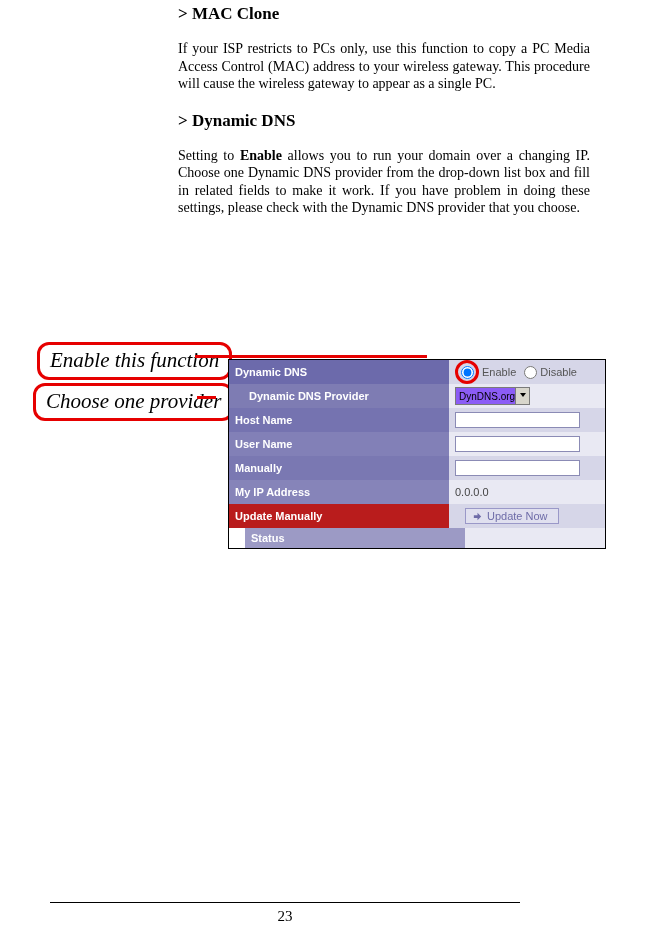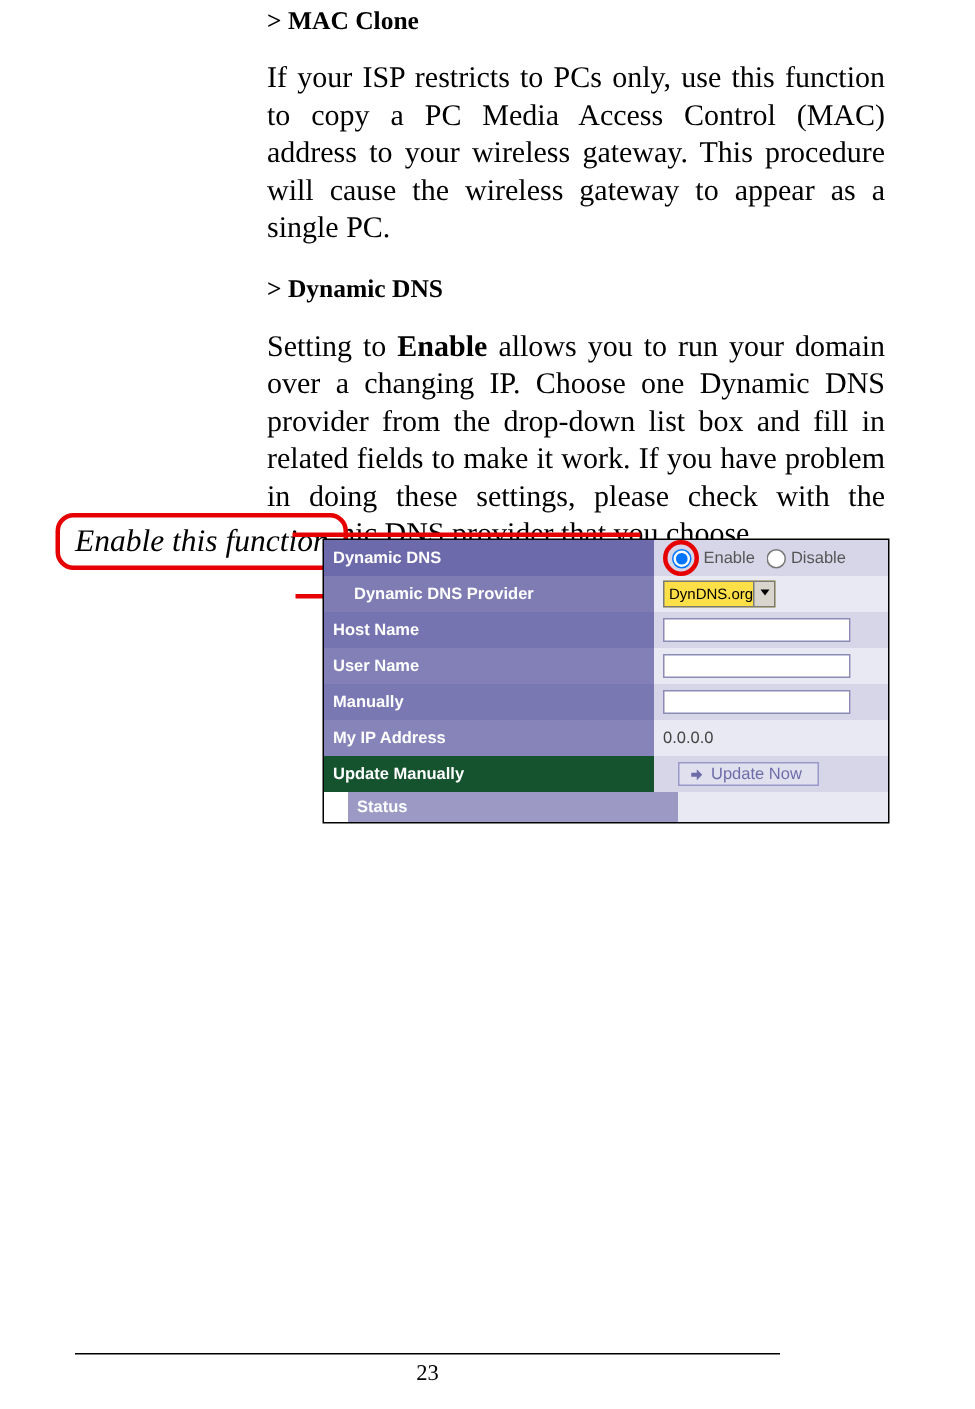--- a/index.html
+++ b/index.html
@@ -22,21 +22,21 @@
     left: 178px;
     top: 4px;
     width: 412px;
   }
   .section-title {
     font-weight: bold;
     font-size: 17px;
     margin: 0 0 2px 0;
   }
   .para {
-    font-size: 20px;
+    font-size: 14px;
     line-height: 1.25;
     text-align: justify;
     margin: 16px 0 18px 0;
   }
   .para b { font-weight: bold; }
 
   
   .bubble {
     position: absolute;
     border: 3px solid #e60000;
@@ -51,21 +51,21 @@
   }
   .leader {
     position: absolute;
     background: #e60000;
     height: 3px;
   }
 
   
   .panel {
     position: absolute;
-    left: 215px;
+    left: 228px;
     top: 359px;
     width: 376px;
     border: 1px solid #000;
   }
   .row {
     display: flex;
     align-items: center;
     height: 24px;
     font-family: Arial, Helvetica, sans-serif;
   }
@@ -98,21 +98,21 @@
   .r1 .lbl { background: #7e7cb3; padding-left: 20px; }
   .r1 .val { background: #e2e2ef; }
   .r2 .lbl { background: #7573b0; }
   .r2 .val { background: #d6d6e9; }
   .r3 .lbl { background: #8280b7; }
   .r3 .val { background: #e4e4f0; }
   .r4 .lbl { background: #7a78b2; }
   .r4 .val { background: #d9d9eb; }
   .r5 .lbl { background: #8684b9; }
   .r5 .val { background: #e6e6f1; }
-  .r6 .lbl { background: #14532d; }
+  .r6 .lbl { background: #b91c1c; }
   .r6 .val { background: #dbdbec; }
   .r7 .lbl { background: #9c9ac5; }
   .r7 .val { background: #e8e8f2; }
   .row.r7 { height: 20px; margin-left: 16px; }
 
   .radio {
     display: inline-flex;
     align-items: center;
     margin-right: 22px;
     color: #555;
@@ -128,21 +128,21 @@
     display: inline-flex;
     align-items: center;
     justify-content: center;
     margin-right: 3px;
   }
   .red-circle input { margin: 0; }
 
   .select {
     font-size: 10px;
     font-family: Arial, sans-serif;
-    background: #fde047;
+    background: #8b5cf6;
     border: 1px solid #7a7a7a;
     height: 16px;
     padding: 0 14px 0 3px;
     position: relative;
     display: inline-flex;
     align-items: center;
   }
   .select::after {
     content: "";
     position: absolute;
@@ -212,20 +212,23 @@
     <p class="para">
       <span>Setting to </span><b>Enable</b><span> allows you to run your domain over a changing IP.  Choose one Dynamic DNS provider from the drop-down list box and fill in related fields to make it work. If you have problem in doing these settings, please check with the Dynamic DNS provider that you choose.</span>
     </p>
   </div>
 
   <div class="bubble" style="left:37px; top:342px;">
     <span>Enable this function</span>
   </div>
   <div class="leader" style="left:195px; top:355px; width:232px;"></div>
 
+  <div class="bubble" style="left:33px; top:383px;">
+    <span>Choose one provider</span>
+  </div>
   <div class="leader" style="left:197px; top:396px; width:19px;"></div>
 
   <div class="panel">
 
     <div class="row r0">
       <div class="lbl">Dynamic DNS</div>
       <div class="val">
         <span class="red-circle">
           <input type="radio" checked="" style="">
         </span>

